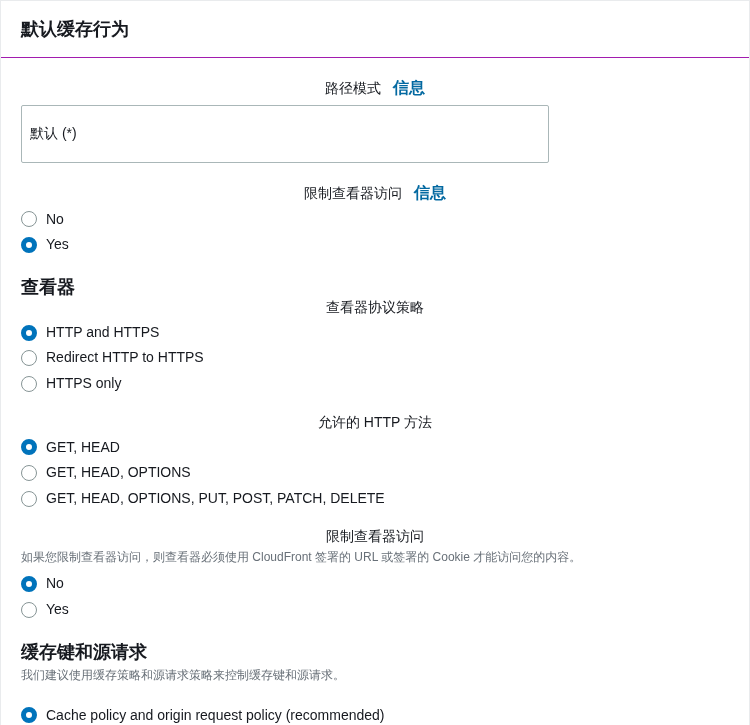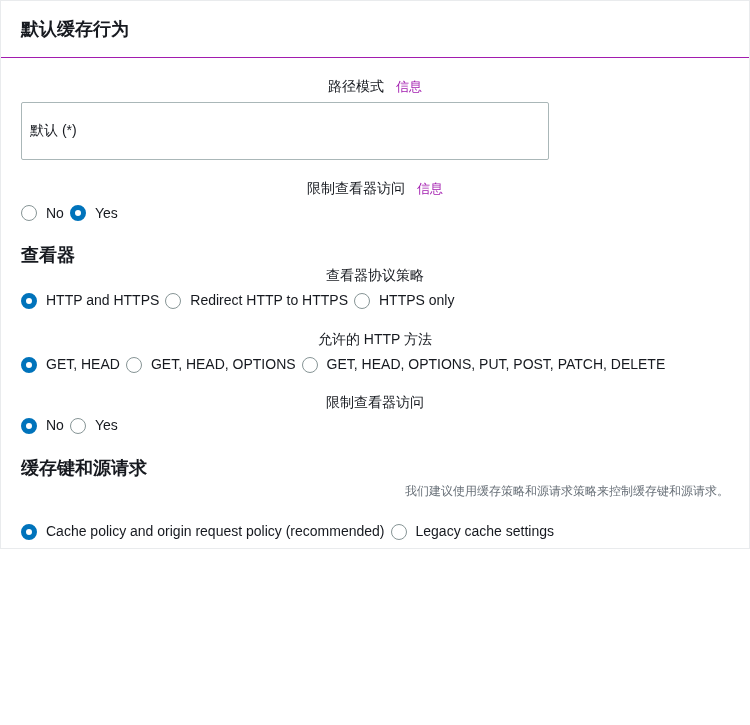--- a/index.html
+++ b/index.html
@@ -35,23 +35,23 @@
       gap: 12px;
       margin-bottom: 6px;
       justify-content: center;
     }
     .field-label {
       font-size: 14px;
       color: #16191f;
       font-weight: 400;
     }
     .info-link {
-      color: #a21caf;
-      font-size: 13px;
-      font-weight: 400;
+      color: #0369a1;
+      font-size: 16px;
+      font-weight: 700;
       cursor: pointer;
       text-decoration: none;
     }
     .help-text {
       font-size: 12px;
       color: #687078;
       line-height: 1.5;
       margin-top: 2px;
       margin-bottom: 8px;
     }
@@ -61,21 +61,21 @@
       padding: 18px 8px;
       font-size: 14px;
       border: 1px solid #aab7b8;
       border-radius: 2px;
       color: #16191f;
       background: #fff;
       line-height: 1.4;
     }
     .radio-group {
       display: flex;
-      flex-direction: row;
+      flex-direction: column;
       gap: 6px;
       margin-top: 4px;
     }
     .radio-item {
       display: flex;
       align-items: center;
       gap: 9px;
       cursor: pointer;
       line-height: 1.4;
     }
@@ -187,34 +187,35 @@
             <span class="radio-circle unchecked"></span>
             <span class="radio-label">GET, HEAD, OPTIONS, PUT, POST, PATCH, DELETE</span>
           </label>
         </div>
     </div>
 
     <div class="field">
       <div class="field-label-row" style="margin-bottom:2px;">
         <span class="field-label">限制查看器访问</span>
       </div>
+      <div class="help-text">如果您限制查看器访问，则查看器必须使用 CloudFront 签署的 URL 或签署的 Cookie 才能访问您的内容。</div>
       <div class="radio-group">
           <label class="radio-item">
             <span class="radio-circle checked"></span>
             <span class="radio-label">No</span>
           </label>
           <label class="radio-item">
             <span class="radio-circle unchecked"></span>
             <span class="radio-label">Yes</span>
           </label>
         </div>
     </div>
 
     <h3 class="section-subheading mt-extra">缓存键和源请求</h3>
-    <div class="help-text" style="margin-bottom:22px;text-align:right;">我们建议使用缓存策略和源请求策略来控制缓存键和源请求。</div>
+    <div class="help-text" style="margin-bottom:22px;">我们建议使用缓存策略和源请求策略来控制缓存键和源请求。</div>
     <div class="radio-group">
         <label class="radio-item">
           <span class="radio-circle checked"></span>
           <span class="radio-label">Cache policy and origin request policy (recommended)</span>
         </label>
         <label class="radio-item">
           <span class="radio-circle unchecked"></span>
           <span class="radio-label">Legacy cache settings</span>
         </label>
       </div>

